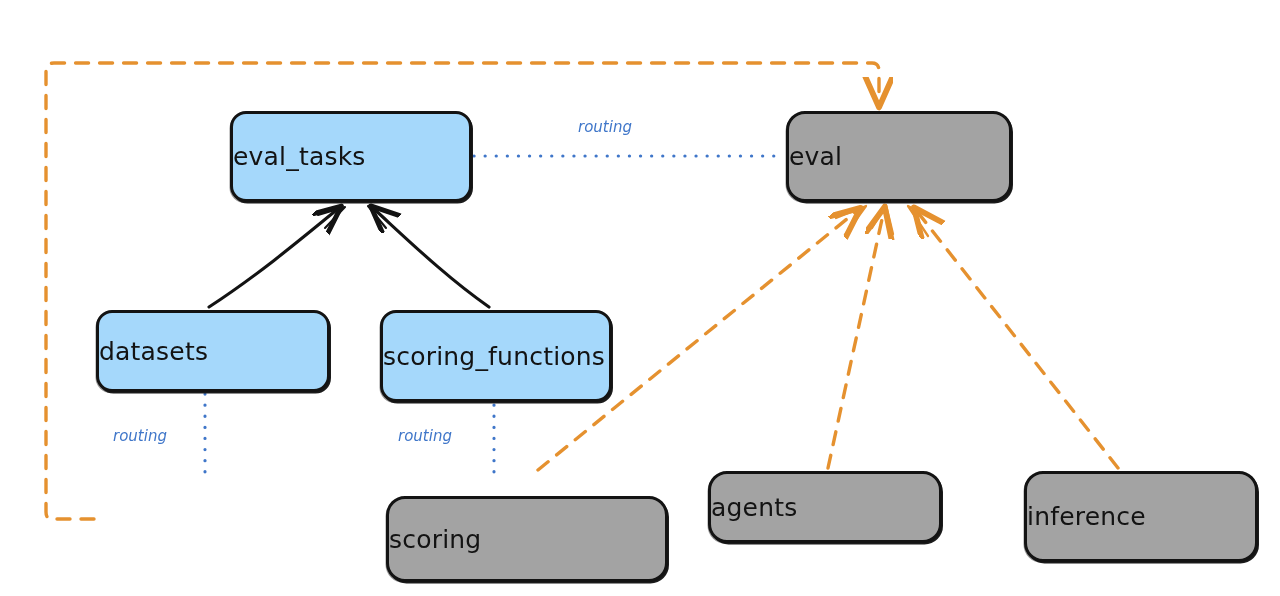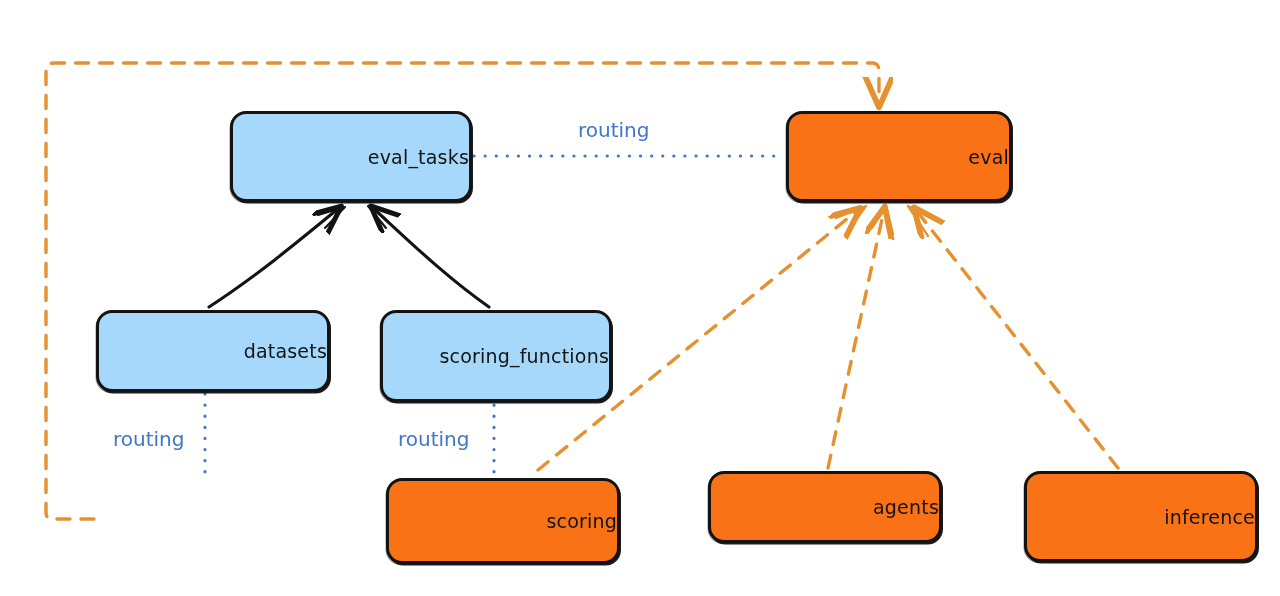--- a/index.html
+++ b/index.html
@@ -23,43 +23,44 @@
     top: 0;
     width: 1280px;
     height: 596px;
     pointer-events: none;
   }
   .node {
     position: absolute;
     box-sizing: border-box;
     display: flex;
     align-items: center;
-    justify-content: flex-end;
+    justify-content: flex-start;
     border: 3px solid #131313;
     border-radius: 16px;
     font-family: "DejaVu Sans", sans-serif;
-    font-size: 19px;
+    font-size: 25px;
     color: #131313;
     letter-spacing: 0.2px;
     
     box-shadow: 1.5px 2px 0 -0.5px #1b1b1b,
                 -1px 1.5px 0 -0.5px rgba(20,20,20,0.45);
   }
   .node-blue { background: #a5d8fb; }
-  .node-green { background: #f97316; }
+  .node-green { background: #a3a3a3; border-radius: 19px; }
   .node-label {
     pointer-events: none;
     white-space: nowrap;
   }
   .edge-label {
     position: absolute;
     font-family: "DejaVu Sans", sans-serif;
-    font-size: 20px;
+    font-size: 15px;
     color: #3f76c9;
     white-space: nowrap;
+    font-style: italic;
   }
 </style>
 </head>
 <body>
 
 <div id="canvas">
 
   <svg id="edge-layer" viewBox="0 0 1280 596">
     <defs>
       <marker id="arrow-black" markerWidth="10" markerHeight="10" refX="8" refY="4" orient="auto" markerUnits="strokeWidth">
@@ -105,21 +106,21 @@
 
   <div class="node node-blue" style="left:96px; top:310px; width:234px; height:82px;">
     <span class="node-label">datasets</span>
   </div>
 
   <div class="node node-blue" style="left:380px; top:310px; width:232px; height:92px;">
     <span class="node-label">scoring_functions</span>
   </div>
 
 
-  <div class="node node-green" style="left:386px; top:478px; width:234px; height:86px;padding-left:8px;">
+  <div class="node node-green" style="left:386px; top:496px; width:282px; height:86px;">
     <span class="node-label">scoring</span>
   </div>
 
   <div class="node node-green" style="left:708px; top:471px; width:234px; height:72px;">
     <span class="node-label">agents</span>
   </div>
 
   <div class="node node-green" style="left:1024px; top:471px; width:234px; height:91px;">
     <span class="node-label">inference</span>
   </div>

